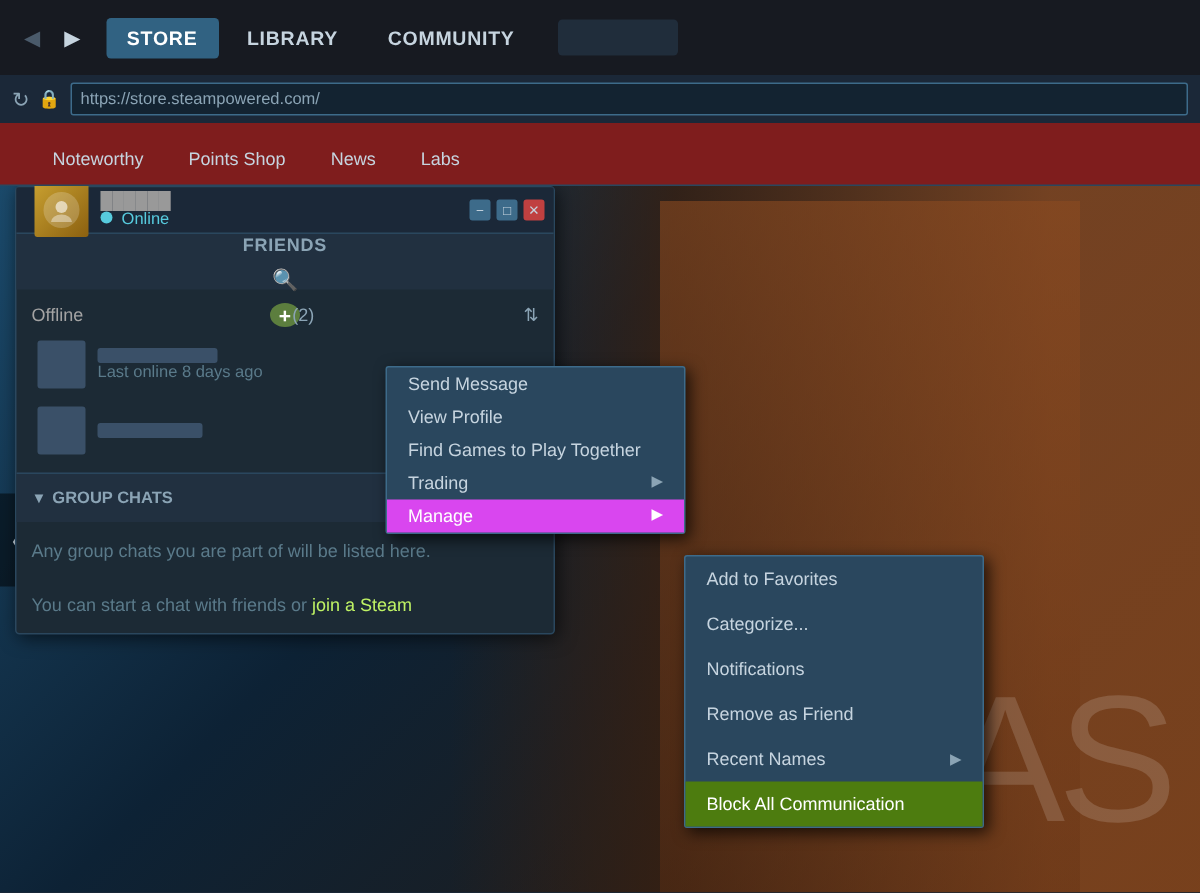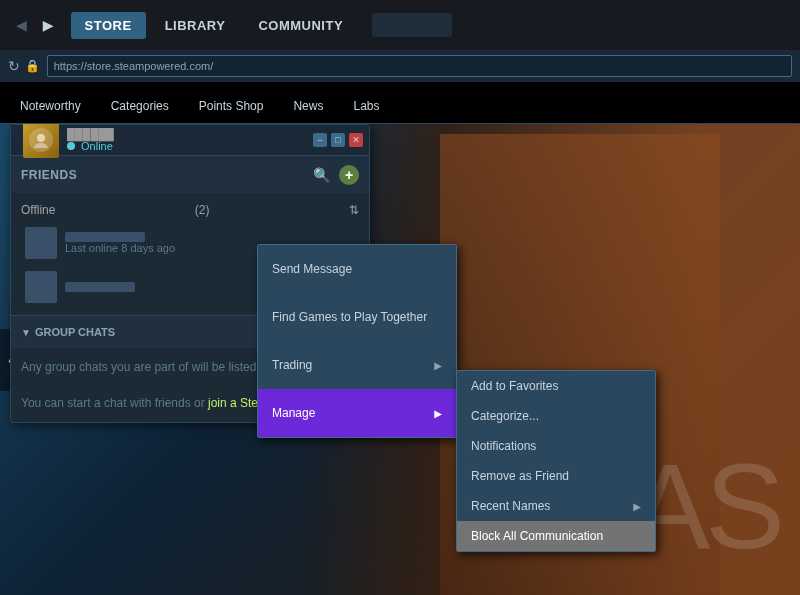--- a/index.html
+++ b/index.html
@@ -71,24 +71,24 @@
       border-radius: 2px;
       color: #8ba4b5;
       font-size: 11px;
       padding: 0 6px;
       outline: none;
     }
 
     
     .store-nav {
       height: 42px;
-      background: #000000;
+      background: #7f1d1d;
       display: flex;
       align-items: flex-end;
-      padding: 0 6px;
+      padding: 0 21px;
       border-bottom: 1px solid #2a475e;
     }
     .store-tab {
       color: #c6d4df;
       font-size: 12px;
       padding: 8px 14px;
       cursor: pointer;
       border-bottom: 2px solid transparent;
       margin-right: 2px;
     }
@@ -208,20 +208,21 @@
 
     
     .friends-header {
       height: 38px;
       background: #213040;
       display: flex;
       align-items: center;
       padding: 0 10px;
       gap: 8px;
       border-top: 1px solid #2a475e;
+      flex-direction: column;
     }
     .friends-title {
       color: #8ba4b5;
       font-size: 12px;
       font-weight: bold;
       letter-spacing: 0.5px;
       flex: 1;
       text-transform: uppercase;
     }
     .friends-search-icon {
@@ -343,30 +344,29 @@
       left: 257px;
       top: 120px;
       background: #2a475e;
       border: 1px solid #3d6b8a;
       border-radius: 2px;
       z-index: 100;
       min-width: 200px;
       box-shadow: 3px 3px 10px rgba(0,0,0,0.7);
     }
     .ctx-item {
-      padding: 17px 14px;
-      color: #c6d4df;
-      font-size: 12px;
-      cursor: pointer;
-      display: flex;
-      align-items: center;
+      padding: 4px 14px;
+      color: #c6d4df;
+      font-size: 12px;
+      cursor: pointer;
+      display: flex;
       justify-content: space-between;
     }
     .ctx-item.active-item {
-      background: #6d28d9;
+      background: #d946ef;
       color: #fff;
     }
     .ctx-arrow {
       font-size: 10px;
       color: #8ba4b5;
     }
 
     
     .sub-menu {
       position: absolute;
@@ -382,21 +382,21 @@
     .sub-item {
       padding: 8px 14px;
       color: #c6d4df;
       font-size: 12px;
       cursor: pointer;
       display: flex;
       align-items: center;
       justify-content: space-between;
     }
     .sub-item.highlighted {
-      background: #737373;
+      background: #4d7c0f;
       color: #fff;
     }
     .sub-arrow {
       font-size: 10px;
       color: #8ba4b5;
     }
 
     
     .nav-side-arrow {
       position: absolute;
@@ -427,21 +427,20 @@
 </div>
 
 <div class="address-bar-row">
   <span class="refresh-icon">↻</span>
   <span style="color:#8ba4b5; font-size:12px;">🔒</span>
   <input class="address-input" type="text" value="https://store.steampowered.com/" style="">
 </div>
 
 <div class="store-nav">
   <div class="store-tab">Noteworthy</div>
-  <div class="store-tab">Categories</div>
   <div class="store-tab">Points Shop</div>
   <div class="store-tab">News</div>
   <div class="store-tab">Labs</div>
 </div>
 
 <div class="main-content">
   <div class="bg-art"></div>
 
   <div style="position:absolute; right:80px; top:10px; width:280px; height:100%; background: linear-gradient(to bottom, rgba(139,74,32,0.6) 0%, rgba(100,50,20,0.4) 100%); border-radius: 0;"></div>
   <div class="bg-text-large">AS</div>
@@ -513,20 +512,23 @@
       <span>You can start a chat with friends or</span>
       <span class="group-chats-link">join a Steam</span>
     </div>
   </div>
 
   <div class="context-menu">
     <div class="ctx-item">
       <span>Send Message</span>
     </div>
     <div class="ctx-item">
+      <span>View Profile</span>
+    </div>
+    <div class="ctx-item">
       <span>Find Games to Play Together</span>
     </div>
     <div class="ctx-item">
       <span>Trading</span>
       <span class="ctx-arrow">▶</span>
     </div>
     <div class="ctx-item active-item">
       <span>Manage</span>
       <span class="ctx-arrow" style="color:#fff;">▶</span>
     </div>

